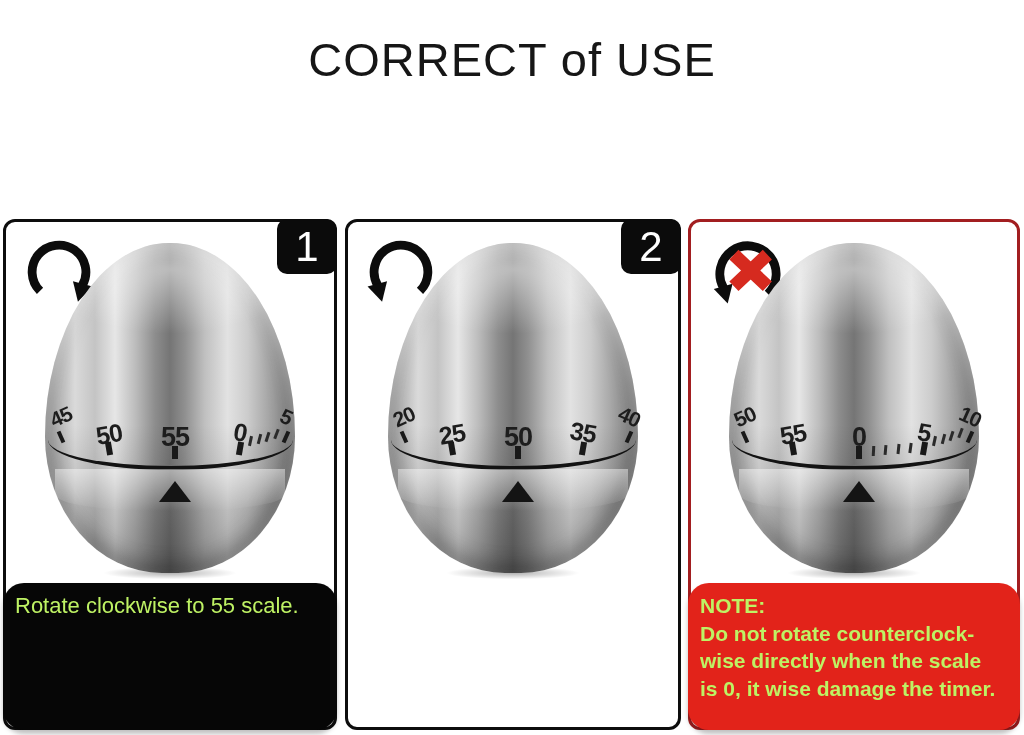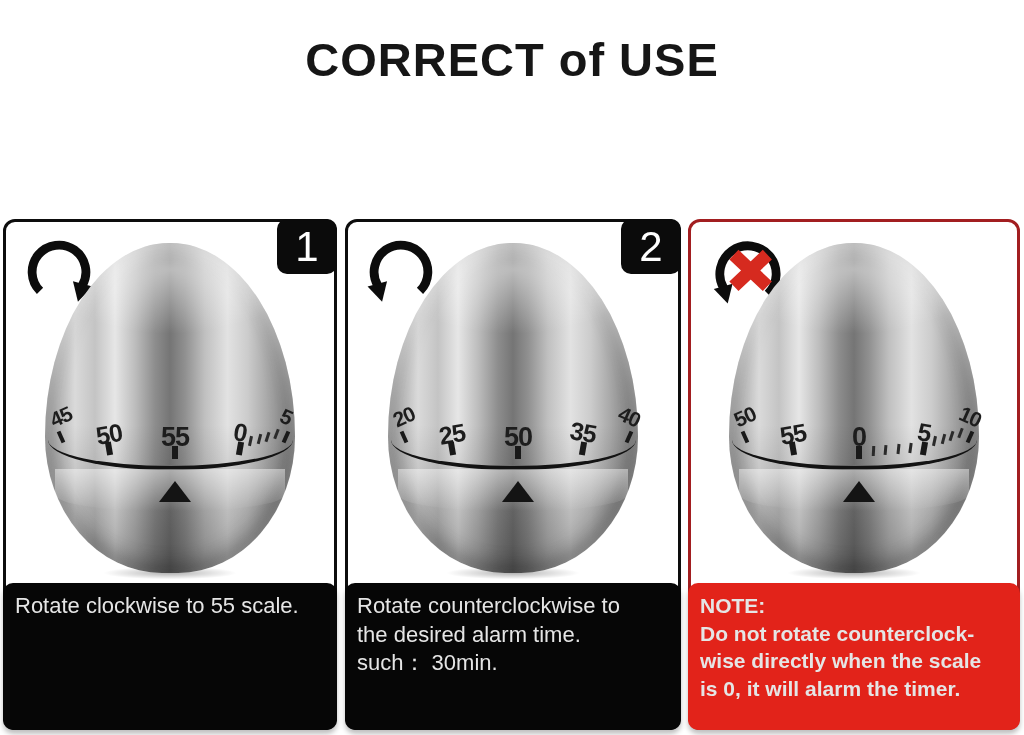--- a/index.html
+++ b/index.html
@@ -1,37 +1,37 @@
 <!DOCTYPE html>
 <html><head>
 <meta charset="utf-8">
 <style>
   html,body{margin:0;padding:0;background:#ffffff;}
   body{width:1024px;height:735px;position:relative;overflow:hidden;
        font-family:"Liberation Sans",sans-serif;}
 
   .title{position:absolute;top:1px;left:0;right:0;text-align:center;
-         font-size:47px;font-weight:700;letter-spacing:1px;color:#161616;}
+         font-size:47px;font-weight:400;letter-spacing:1px;color:#161616;}
 
   
   .panel{position:absolute;top:219px;height:511px;border:3px solid #0d0d0d;
          border-radius:12px;box-sizing:border-box;background:#ffffff;}
   .p1{left:3px;width:334px;}
   .p2{left:345px;width:336px;}
   .p3{left:688px;width:332px;border-color:#a21e20;}
 
   .badge{position:absolute;top:-3px;right:-3px;width:60px;height:55px;
          background:#0b0b0b;border-radius:10px;color:#ffffff;font-size:42px;
          display:flex;align-items:center;justify-content:center;}
 
   .icon{position:absolute;top:8px;left:10px;}
 
   
   .caption{position:absolute;left:-3px;right:-3px;bottom:-3px;height:147px;
-           background:#060606;border-radius:10px;color:#e5e5e5;
+           background:#060606;border-radius:21px;color:#bef264;
            padding:9px 12px;box-sizing:border-box;font-size:22px;
            line-height:1.3;white-space:pre-line;
            box-shadow:0 4px 5px rgba(0,0,0,.25);}
   .caption.note{background:#e2231a;font-weight:bold;font-size:21px;
                 line-height:1.32;}
 
   
   .egg{position:absolute;left:50%;top:21px;width:250px;height:330px;
        transform:translateX(-50%);}
   .egg-body{position:absolute;inset:0;
@@ -146,23 +146,20 @@
     <span class="dl x3">35</span>
     <span class="dl x4">40</span>
     <i class="tk x0"></i>
     <i class="tk x1"></i>
     <i class="tk x2"></i>
     <i class="tk x3"></i>
     <i class="tk x4"></i>
     <div class="pointer"></div>
   </div>
 
-  <div class="caption">Rotate counterclockwise to
-the desired alarm time.
-such：  30min.</div>
 </section>
 
 <section class="panel p3">
   <svg class="icon" width="94" height="88" viewBox="0 0 100 100">
     <path d="M 72.6 72.6 A 32 32 0 1 0 22.3 66" fill="none" stroke="#0c0c0c" stroke-width="10"></path>
     <polygon points="-2,-11 -2,11 18,0" transform="translate(22.3,66) rotate(75)" fill="#0c0c0c"></polygon>
     <path d="M 34 28 L 72 64 M 72 28 L 34 64" stroke="#d62a1f" stroke-width="15" fill="none"></path>
   </svg>
 
   <div class="egg">
@@ -189,14 +186,14 @@
         <i></i>
         <i></i>
         <i></i>
     </div>
     <div class="pointer"></div>
   </div>
 
   <div class="caption note">NOTE:
 Do not rotate counterclock-
 wise directly when the scale
-is 0, it will alarm the timer.</div>
+is 0, it wise damage the timer.</div>
 </section>
 
 </body></html>

